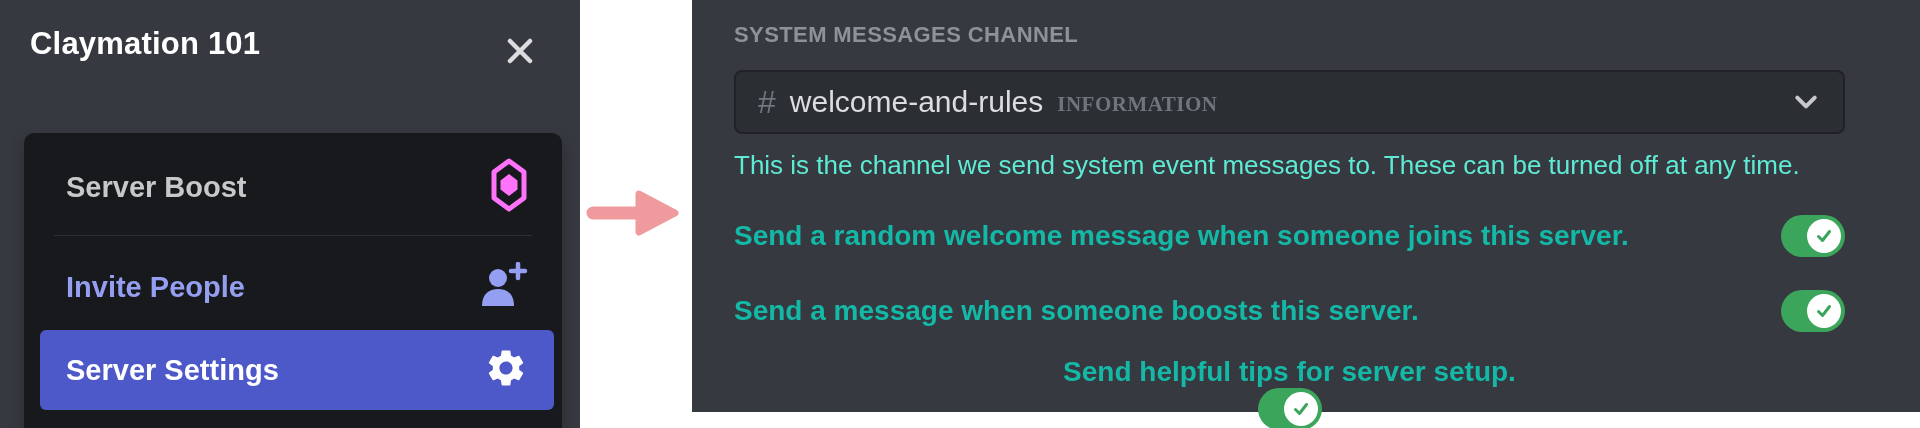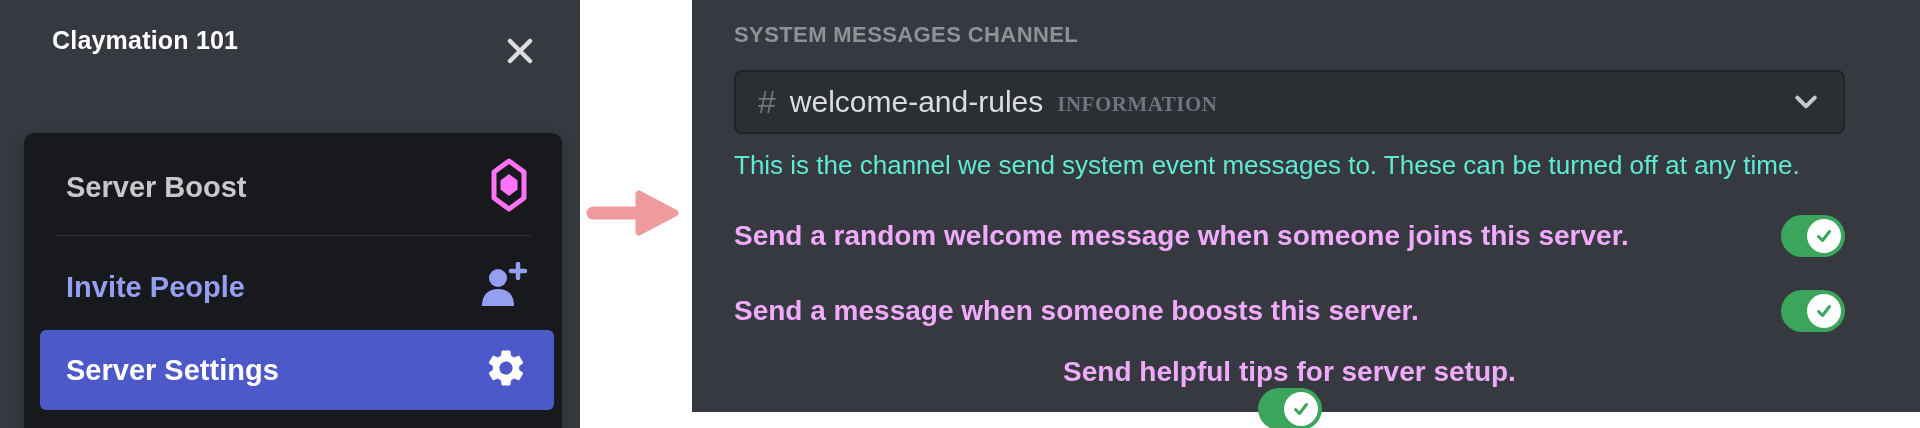--- a/index.html
+++ b/index.html
@@ -1,21 +1,21 @@
 <!DOCTYPE html>
 <html><head>
 <meta charset="utf-8">
 <style>
   * { margin:0; padding:0; box-sizing:border-box; }
   body { font-family:"Liberation Sans","DejaVu Sans",sans-serif; background:#fff; }
   .stage { position:relative; width:1920px; height:428px; overflow:hidden; background:#ffffff; }
 
   
   .left-panel { position:absolute; left:0; top:0; width:580px; height:428px; background:#36393f; }
-  .menu-title { position:absolute; left:52px; top:26px; font-size:25px; font-weight:700; color:#ffffff; letter-spacing:.2px; }
+  .menu-title { position:absolute; left:30px; top:26px; font-size:31px; font-weight:700; color:#ffffff; letter-spacing:.2px; }
   .close-btn { position:absolute; left:498px; top:30px; width:44px; height:44px; background:transparent; border:none; cursor:pointer; display:flex; align-items:center; justify-content:center; }
 
   .menu-panel { position:absolute; left:24px; top:133px; width:538px; height:320px; background:#18191c; border-radius:10px; box-shadow:0 8px 16px rgba(0,0,0,.24); }
   .menu-row { position:absolute; left:16px; right:8px; height:76px; display:flex; align-items:center; justify-content:space-between; padding:0 26px; border-radius:6px; cursor:pointer; }
   .menu-row .label { font-size:29px; font-weight:600; }
   .row-boost { top:16px; }
   .row-boost .label { color:#c7c8ca; }
   .menu-divider { position:absolute; top:102px; left:30px; right:30px; height:1px; background:#2c2e33; }
   .row-invite { top:116px; }
   .row-invite .label { color:#959ff2; }
@@ -31,21 +31,21 @@
   .section-label { position:absolute; left:42px; top:22px; font-size:22px; font-weight:700; color:#8e9297; letter-spacing:.4px; }
   .channel-select { position:absolute; left:42px; top:70px; width:1111px; height:64px; background:#2b2e33; border:2px solid #202227; border-radius:8px; display:flex; align-items:center; padding:0 22px; cursor:pointer; }
   .hash-glyph { color:#72767d; font-size:32px; margin-right:14px; }
   .channel-name { color:#dcddde; font-size:30px; }
   .channel-category { color:#6f757d; font-size:21px; font-weight:700; letter-spacing:.5px; margin-left:14px; margin-top:5px;font-family:Liberation Serif, serif; }
   .chevron { margin-left:auto; display:flex; align-items:center; }
   .select-desc { position:absolute; left:42px; top:150px; font-size:26px; color:#5eead4; }
 
   .toggle-row { position:absolute; left:42px; width:1111px; height:60px; display:flex; align-items:center; justify-content:space-between; }
   .toggle-row.r0 { top:206px; } .toggle-row.r1 { top:281px; } .toggle-row.r2 { top:356px;flex-direction:column; }
-  .toggle-label { font-size:28px; font-weight:600; color:#f0abfc; }
+  .toggle-label { font-size:28px; font-weight:600; color:#14b8a6; }
   .toggle { position:relative; width:64px; height:42px; border-radius:21px; background:#3ba55c; border:none; cursor:pointer; flex:0 0 auto; }
   .knob { position:absolute; right:4px; top:4px; width:34px; height:34px; border-radius:50%; background:#ffffff; display:flex; align-items:center; justify-content:center; }
 </style>
 </head>
 <body>
 
 <div class="stage">
 
   <div class="left-panel">
     <div class="menu-title">Claymation 101</div>

